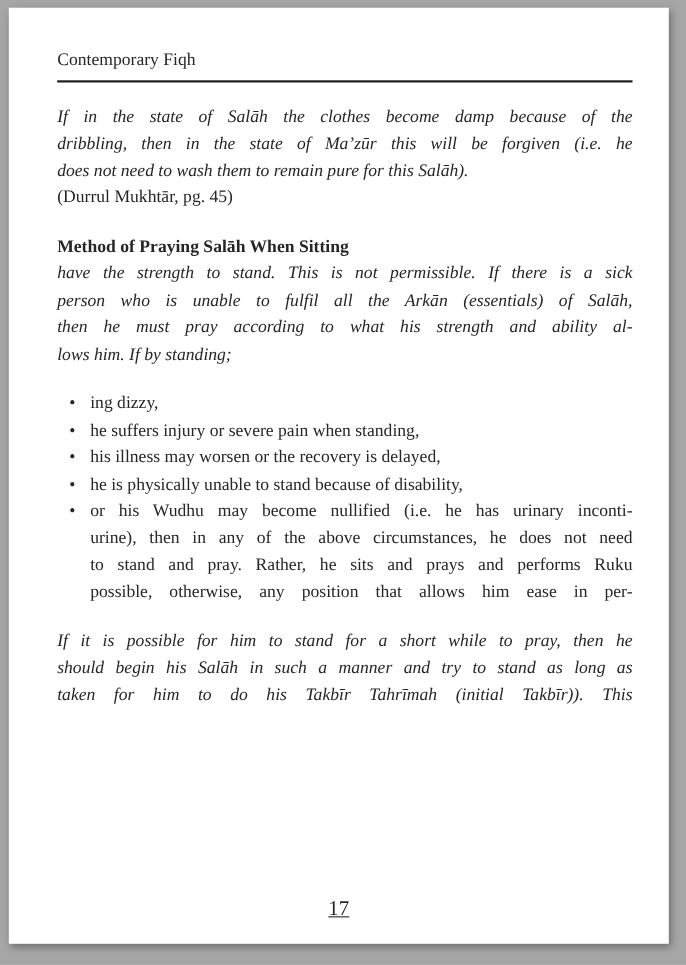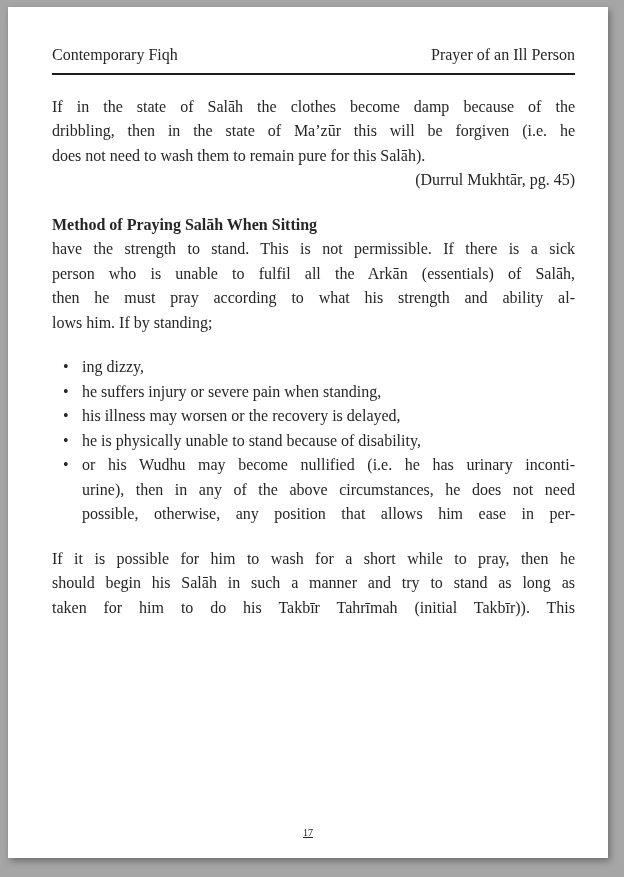--- a/index.html
+++ b/index.html
@@ -29,46 +29,45 @@
     justify-content: space-between;
     align-items: baseline;
   }
   .header-rule {
     border: 0;
     border-top: 2px solid var(--rule, #1c1c1c);
     margin: 5px 0 0 0;
   }
   .line { text-align: left; }
   .line.j { text-align: justify; text-align-last: justify; }
-  .b-paragraph { margin-top: 20px; }
-  .b-citation { margin-top: 0; text-align: right; }
+  .b-paragraph { margin-top: 20px; font-style: italic; }
+  .b-citation { margin-top: 0; text-align: left; }
   .b-heading { margin-top: 20px; font-weight: bold; }
   .b-heading + .b-paragraph { margin-top: 0; }
   .b-bullets { margin-top: 20px; }
   .bullet-item { position: relative; padding-left: 30px; }
   .bullet-item .dot {
     position: absolute; left: 11px; top: 0;
   }
   .page-number {
     position: absolute;
     left: 0; bottom: 20px;
     width: 100%;
     text-align: center;
-    font-size: 10px;
+    font-size: 19px;
     text-decoration: underline;
   }
 </style>
 </head>
 <body>
 
 <div class="paper">
   <div class="content">
     <div class="page-header">
       <span>Contemporary Fiqh</span>
-      <span>Prayer of an Ill Person</span>
     </div>
     <hr class="header-rule">
     <div>
         <div class="b-paragraph">
           <div class="line j">If in the state of Salāh the clothes become damp because of the</div>
           <div class="line j">dribbling, then in the state of Ma’zūr this will be forgiven (i.e. he</div>
           <div class="line">does not need to wash them to remain pure for this Salāh).</div>
         </div>
         <div class="b-citation">(Durrul Mukhtār, pg. 45)</div>
         <div class="b-heading">Method of Praying Salāh When Sitting</div>
@@ -92,24 +91,25 @@
             <div class="line">his illness may worsen or the recovery is delayed,</div>
           </div>
           <div class="bullet-item">
             <span class="dot">•</span>
             <div class="line">he is physically unable to stand because of disability,</div>
           </div>
           <div class="bullet-item">
             <span class="dot">•</span>
             <div class="line j">or his Wudhu may become nullified (i.e. he has urinary inconti-</div>
             <div class="line j">urine), then in any of the above circumstances, he does not need</div>
+            <div class="line j">to stand and pray. Rather, he sits and prays and performs Ruku</div>
             <div class="line j">possible, otherwise, any position that allows him ease in per-</div>
           </div>
         </div>
         <div class="b-paragraph">
-          <div class="line j">If it is possible for him to wash for a short while to pray, then he</div>
+          <div class="line j">If it is possible for him to stand for a short while to pray, then he</div>
           <div class="line j">should begin his Salāh in such a manner and try to stand as long as</div>
           <div class="line j">taken for him to do his Takbīr Tahrīmah (initial Takbīr)). This</div>
         </div>
       </div>
   </div>
   <div class="page-number">17</div>
 </div>
 
 </body></html>

